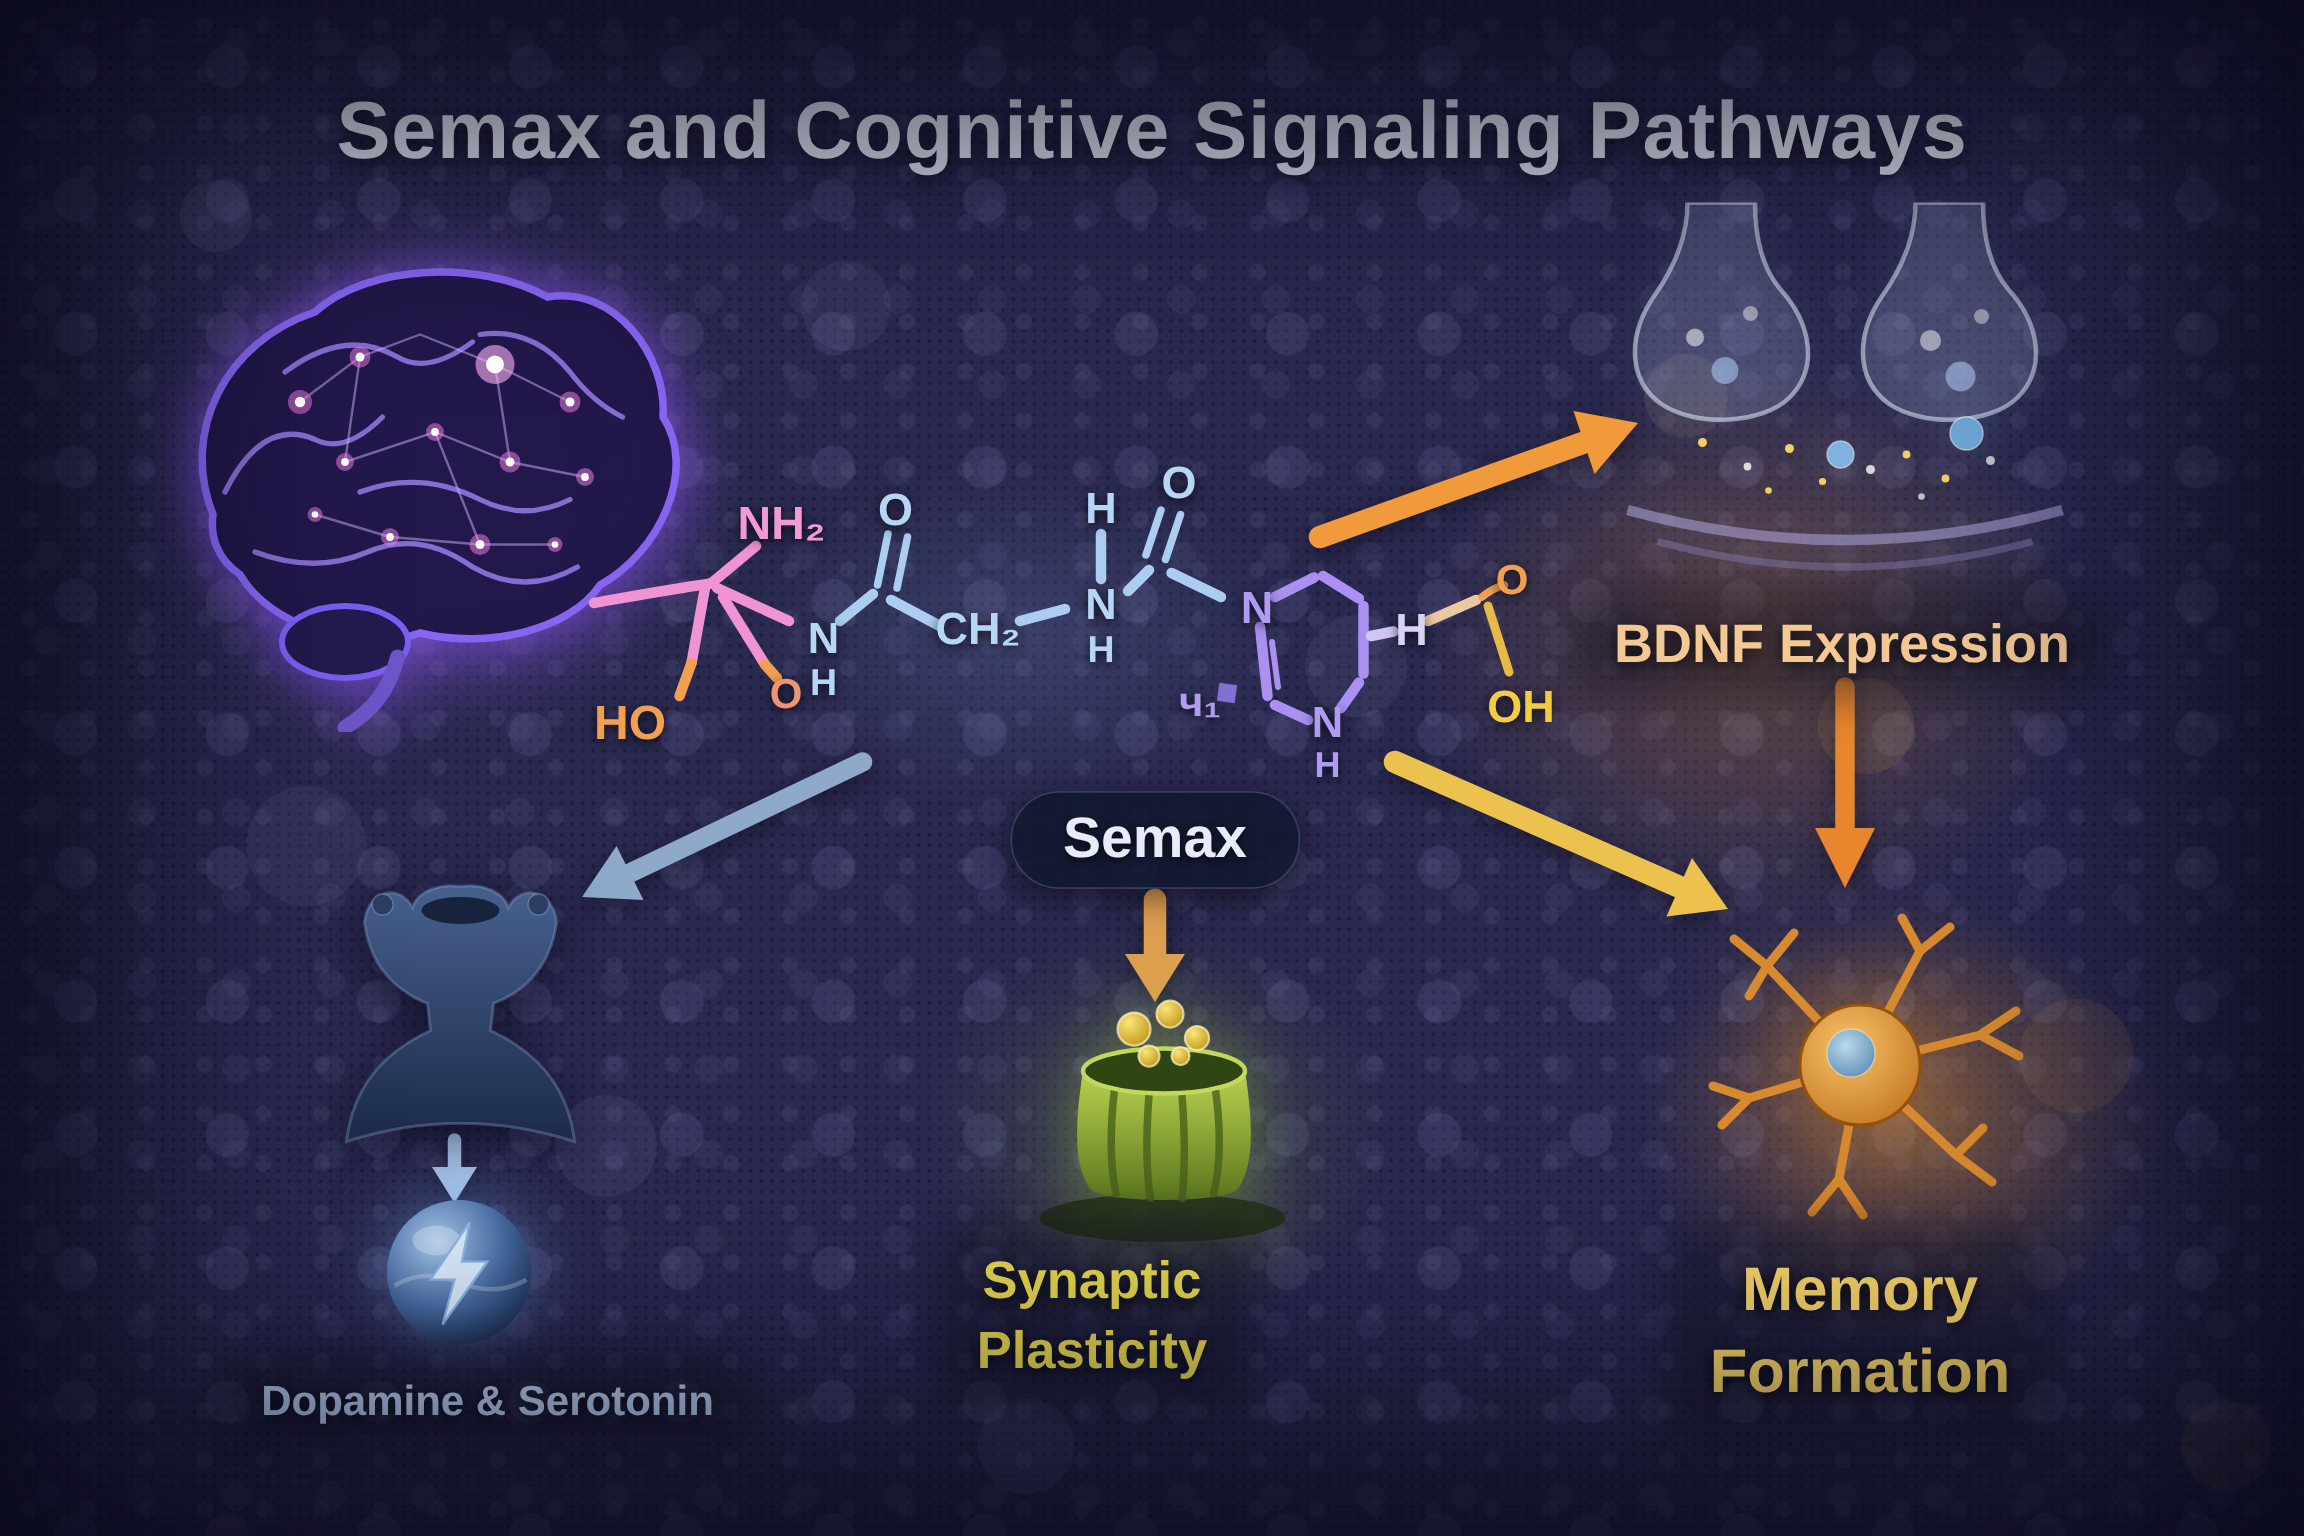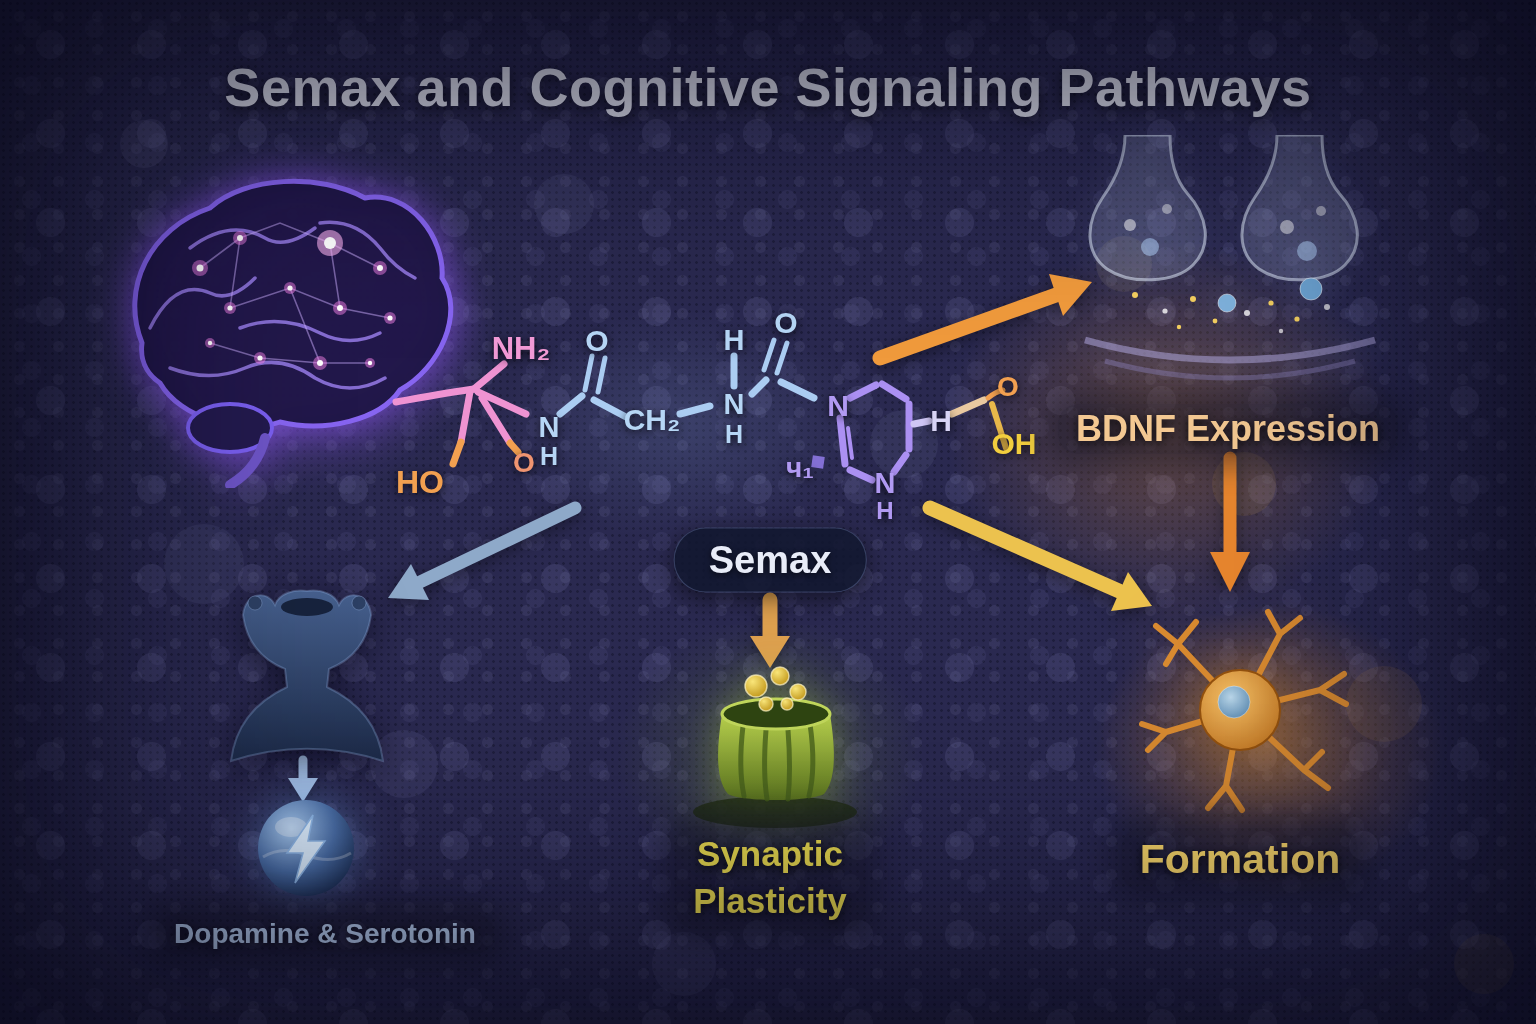--- a/index.html
+++ b/index.html
@@ -195,21 +195,21 @@
   <span class="atom c-blue" style="left:734px;top:340px;font-size:29px">H</span>
   <span class="atom c-blue" style="left:734px;top:404px;font-size:29px">N</span>
   <span class="atom c-blue" style="left:734px;top:434px;font-size:25px">H</span>
   <span class="atom c-blue" style="left:786px;top:323px;font-size:30px">O</span>
   <span class="atom c-purple" style="left:838px;top:406px;font-size:30px">N</span>
   <span class="atom c-purple" style="left:800px;top:468px;font-size:28px">ч₁</span>
   <span class="atom c-purple" style="left:885px;top:483px;font-size:29px">N</span>
   <span class="atom c-purple" style="left:885px;top:511px;font-size:24px">H</span>
   <span class="atom c-lav" style="left:941px;top:421px;font-size:30px">H</span>
   <span class="atom c-orange" style="left:1008px;top:387px;font-size:28px">O</span>
-  <span class="atom c-yellow" style="left:1014px;top:444px;font-size:30px">OH</span>
+  <span class="atom c-yellow" style="left:1014px;top:472px;font-size:30px">OH</span>
 
   <svg class="layer" style="left:0;top:0;filter:drop-shadow(0 4px 8px rgba(0,0,0,.4));" width="1536" height="1024" viewBox="0 0 1536 1024">
     <g>
       <path d="M880 358 L1056 295" stroke="#f09a3c" stroke-width="15" stroke-linecap="round" fill="none"></path>
       <polygon points="1092,282 1063,316 1049,274" fill="#f09a3c"></polygon>
     </g>
     <g>
       <path d="M575 508 L420 582" stroke="#8ea9c9" stroke-width="13" stroke-linecap="round" fill="none"></path>
       <polygon points="388,598 411,564 429,600" fill="#8ea9c9"></polygon>
     </g>
@@ -287,21 +287,21 @@
     <ellipse cx="88" cy="62" rx="54" ry="15" fill="#2f4512" stroke="#c2d85c" stroke-width="3"></ellipse>
     <g stroke="rgba(255,245,200,.7)" stroke-width="1.5">
       <circle cx="68" cy="34" r="11" fill="url(#vesGrad)"></circle>
       <circle cx="92" cy="24" r="9" fill="url(#vesGrad)"></circle>
       <circle cx="110" cy="40" r="8" fill="url(#vesGrad)"></circle>
       <circle cx="78" cy="52" r="7" fill="url(#vesGrad)"></circle>
       <circle cx="99" cy="52" r="6" fill="url(#vesGrad)"></circle>
     </g>
   </svg>
 
-  <div class="node-label syn-label" style="left:770px;top:826px;">
+  <div class="node-label syn-label" style="left:728px;top:826px;">
     <div>Synaptic</div>
     <div>Plasticity</div>
   </div>
 
   <div class="node-label bdnf-label" style="left:1228px;top:404px;">
     <span>BDNF Expression</span>
   </div>
 
   <svg class="layer" style="left:1108px;top:582px;filter:drop-shadow(0 0 30px rgba(240,150,40,.45));" width="265" height="250" viewBox="0 0 265 250">
     <defs>
@@ -320,17 +320,18 @@
       <path d="M132 128 L212 108 M212 108 L236 92 M212 108 L238 122"></path>
       <path d="M132 128 L196 188 M196 188 L220 206 M196 188 L214 170"></path>
       <path d="M132 128 L118 204 M118 204 L100 226 M118 204 L134 228"></path>
       <path d="M132 128 L58 150 M58 150 L34 142 M58 150 L40 168"></path>
     </g>
     <circle cx="132" cy="128" r="40" fill="url(#somaGrad)" stroke="#94520f" stroke-width="2"></circle>
     <circle cx="126" cy="120" r="16" fill="url(#nucGrad)" stroke="rgba(255,255,255,.4)"></circle>
   </svg>
 
   <div class="node-label mem-label" style="left:1240px;top:828px;">
+    <div>Memory</div>
     <div>Formation</div>
   </div>
 
   <div class="vignette"></div>
 </div>
 
 </body></html>

